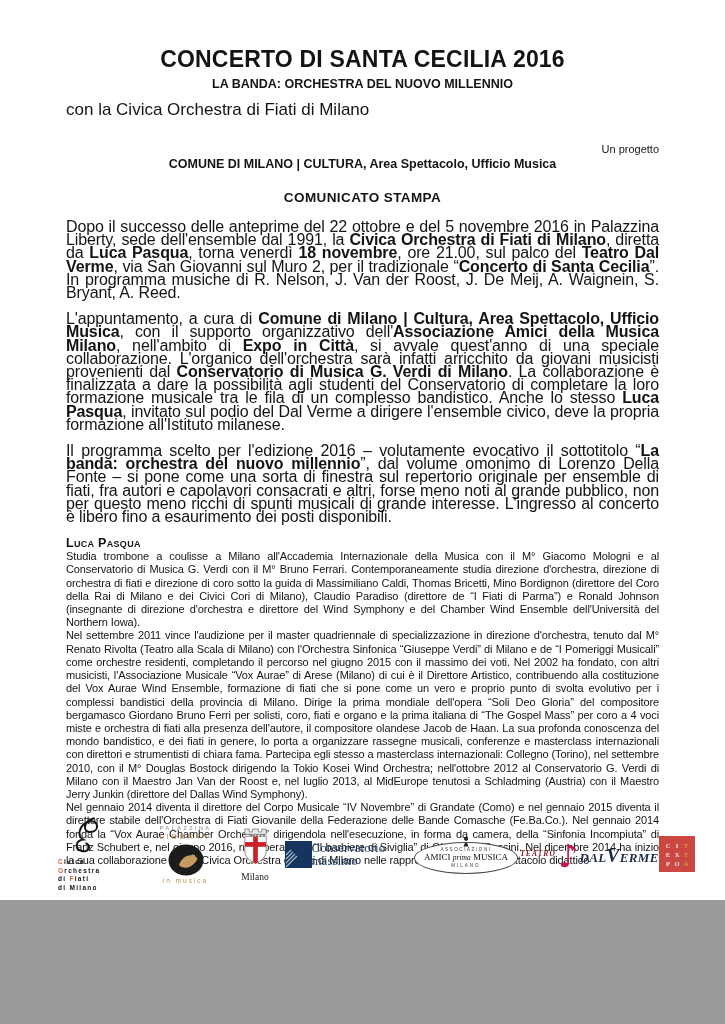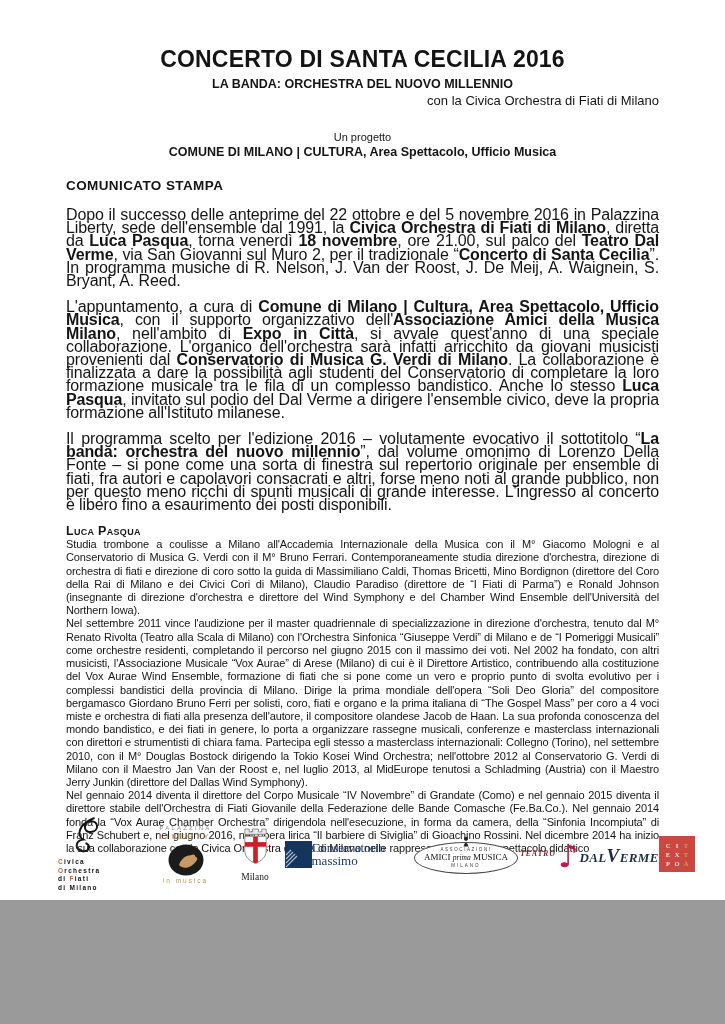--- a/index.html
+++ b/index.html
@@ -2,24 +2,24 @@
 <html><head>
 <meta charset="utf-8">
 <style>
   html,body{margin:0;padding:0;background:#9a9a9a;}
   .page{position:relative;width:725px;height:900px;margin:0 auto;background:#ffffff;
         font-family:"Liberation Sans",sans-serif;color:#141414;overflow:hidden;}
   .content{padding:46px 66px 0 66px;}
 
   .title{font-size:23px;font-weight:bold;text-align:center;letter-spacing:.2px;}
   .sub1{font-size:12.5px;font-weight:bold;text-align:center;margin-top:4px;}
-  .sub2{font-size:13px;text-align:right;margin-top:2px;}
-  .proj-label{font-size:11px;text-align:center;margin-top:23px;}
+  .sub2{font-size:17px;text-align:left;margin-top:9px;}
+  .proj-label{font-size:11px;text-align:right;margin-top:23px;}
   .proj-name{font-size:12.5px;font-weight:bold;text-align:center;margin-top:2px;}
-  .stampa{font-size:13.5px;font-weight:bold;text-align:left;margin-top:19px;letter-spacing:.4px;}
+  .stampa{font-size:13.5px;font-weight:bold;text-align:center;margin-top:19px;letter-spacing:.4px;}
 
   .press{margin-top:15px;}
   .para{font-size:16px;line-height:13.2px;text-align:justify;margin:0 0 13px 0;letter-spacing:-.12px;}
   .para .b,.bio-para .b{font-weight:bold;}
   .bio-head{font-size:12.5px;font-weight:bold;font-variant:small-caps;letter-spacing:.3px;margin-top:0;}
   .bio-para{font-size:11px;line-height:13.2px;text-align:justify;margin:0;letter-spacing:-.12px;}
 
   
   .footer{position:absolute;left:58px;right:30px;bottom:4px;height:84px;
           display:flex;align-items:center;justify-content:space-between;}

